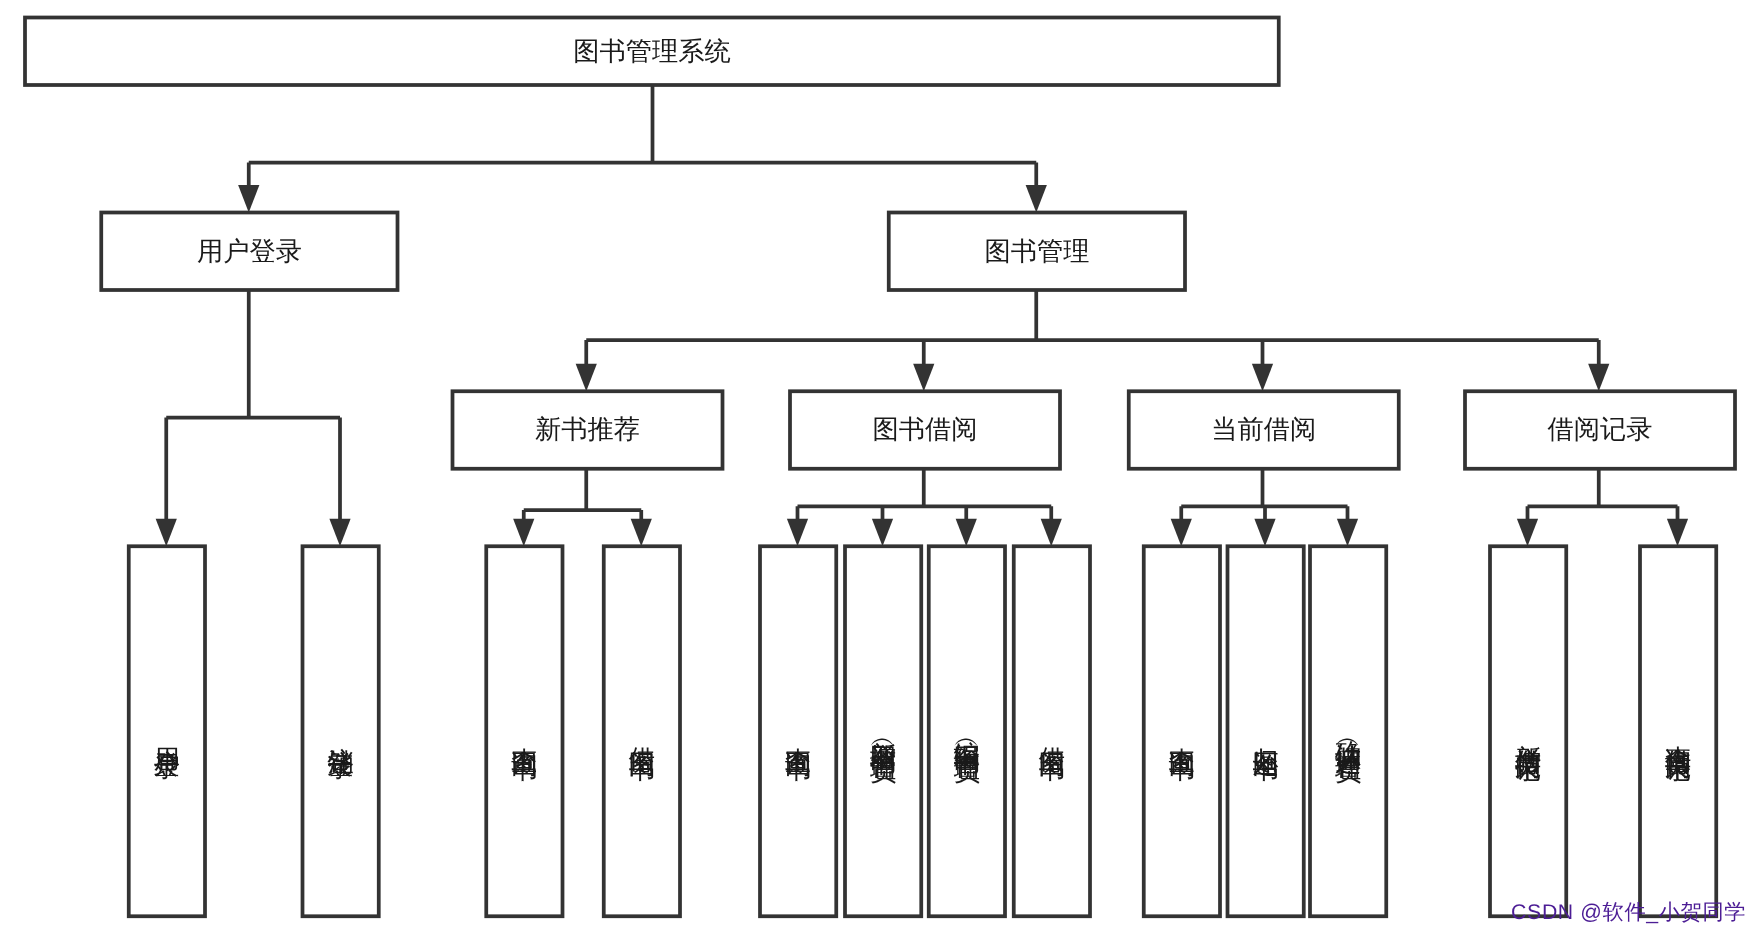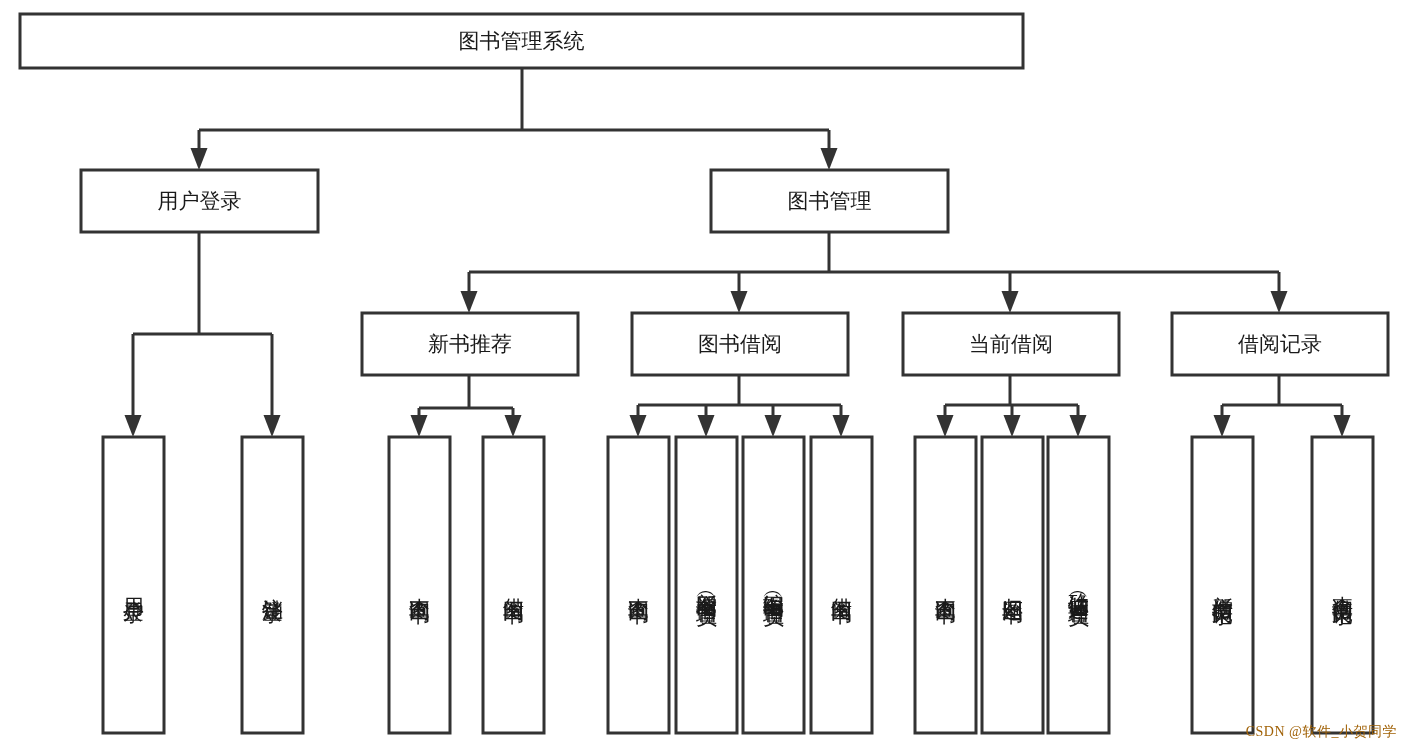--- a/index.html
+++ b/index.html
@@ -64,23 +64,23 @@
   .vtext-inner {
     writing-mode: vertical-rl;
     text-orientation: upright;
     letter-spacing: 2px;
     white-space: nowrap;
   }
   .watermark {
     position: absolute;
     right: 8px;
     bottom: 6px;
-    font-family: Liberation Serif, serif;
-    font-size: 14px;
-    color: #a16207;
+    font-family: Liberation Sans, sans-serif;
+    font-size: 17px;
+    color: #4c1d95;
     letter-spacing: 0.5px;
     user-select: none;
     white-space: nowrap;
   }
 </style>
 </head>
 <body>
 
 <div id="diagram-root">
   <svg class="diagram-canvas" viewBox="0 0 1405 747" xmlns="http://www.w3.org/2000/svg">

